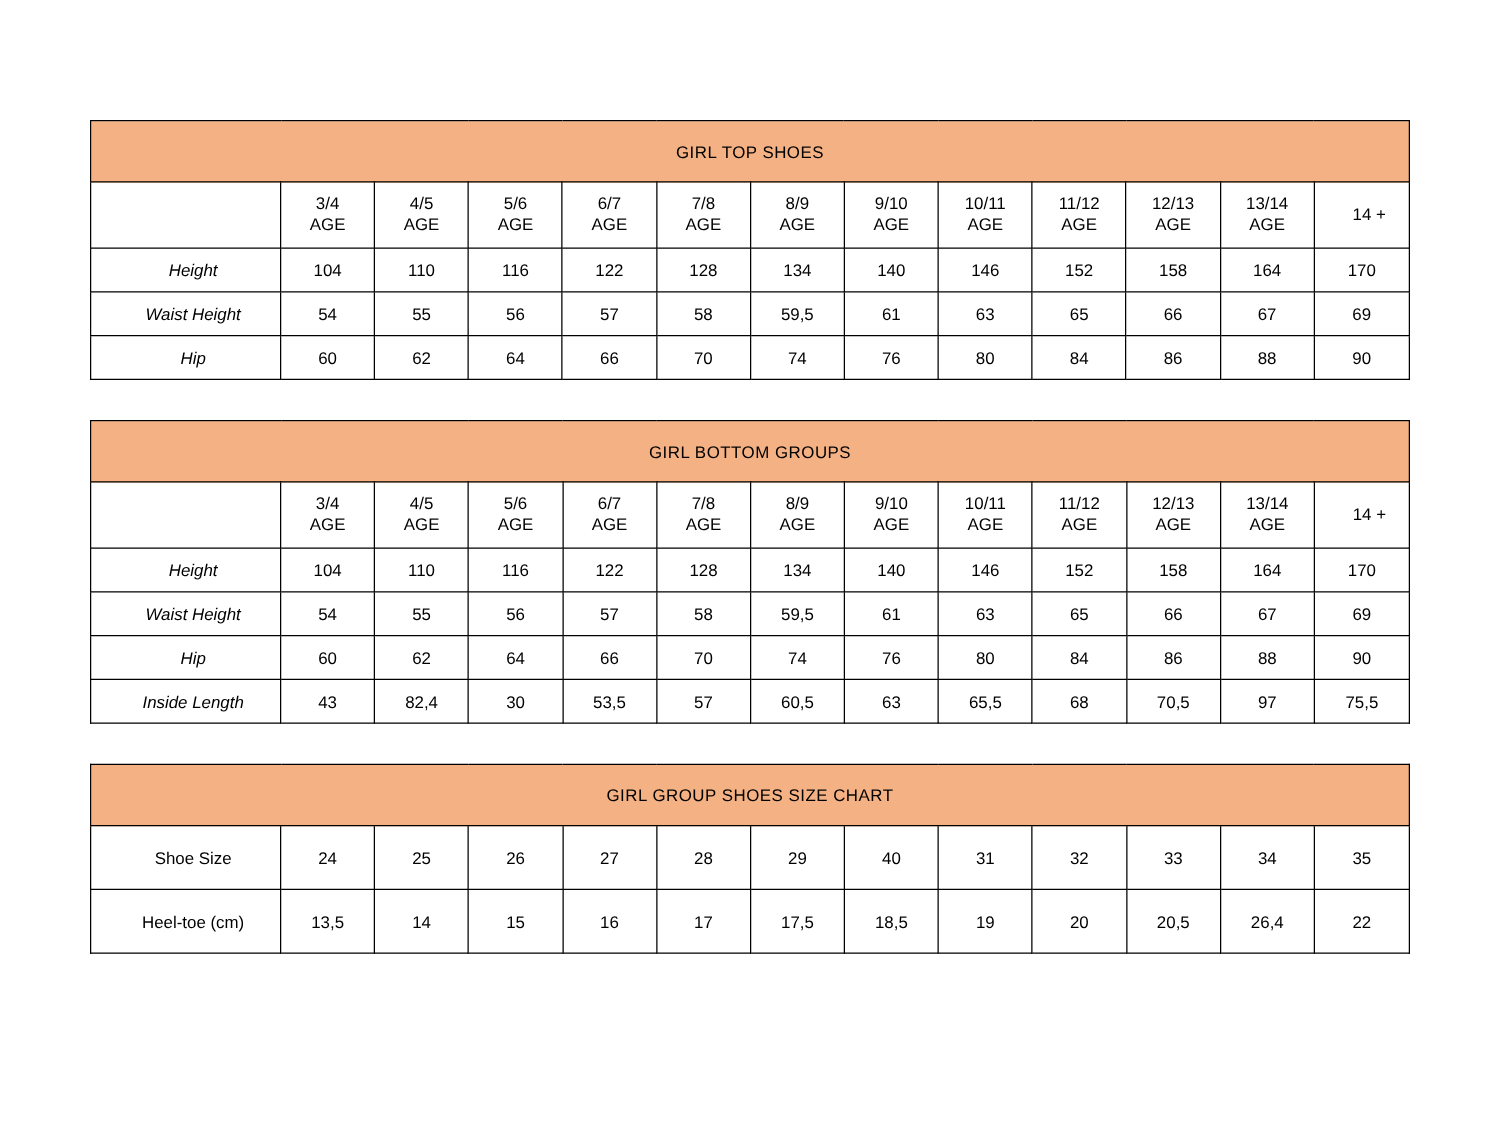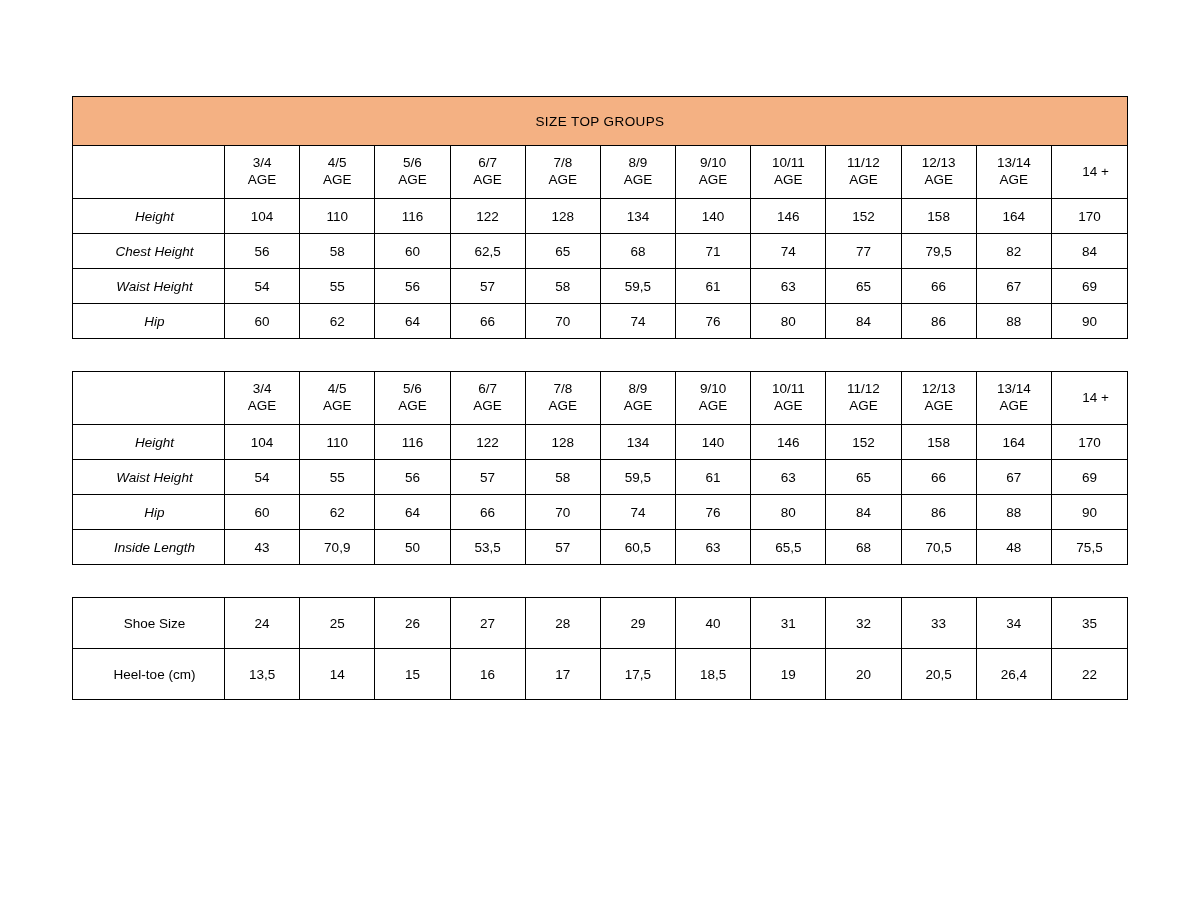--- a/index.html
+++ b/index.html
@@ -116,21 +116,21 @@
         <col>
         <col>
         <col>
         <col>
         <col>
         <col>
         <col class="plus-col">
     </colgroup>
     <tbody>
       <tr>
-        <td class="title-cell" colspan="13">SIZE TOP GROUPS</td>
+        <td class="title-cell" colspan="13">GIRL TOP SHOES</td>
       </tr>
       <tr>
         <td class="hdr-cell"></td>
         <td class="hdr-cell">
           <span>3/4</span>
           <span class="age">AGE</span>
         </td>
         <td class="hdr-cell">
           <span>4/5</span>
           <span class="age">AGE</span>
@@ -183,35 +183,20 @@
         <td class="data-cell">128</td>
         <td class="data-cell">134</td>
         <td class="data-cell">140</td>
         <td class="data-cell">146</td>
         <td class="data-cell">152</td>
         <td class="data-cell">158</td>
         <td class="data-cell">164</td>
         <td class="data-cell">170</td>
       </tr>
       <tr>
-        <td class="row-label">Chest Height</td>
-        <td class="data-cell">56</td>
-        <td class="data-cell">58</td>
-        <td class="data-cell">60</td>
-        <td class="data-cell">62,5</td>
-        <td class="data-cell">65</td>
-        <td class="data-cell">68</td>
-        <td class="data-cell">71</td>
-        <td class="data-cell">74</td>
-        <td class="data-cell">77</td>
-        <td class="data-cell">79,5</td>
-        <td class="data-cell">82</td>
-        <td class="data-cell">84</td>
-      </tr>
-      <tr>
         <td class="row-label">Waist Height</td>
         <td class="data-cell">54</td>
         <td class="data-cell">55</td>
         <td class="data-cell">56</td>
         <td class="data-cell">57</td>
         <td class="data-cell">58</td>
         <td class="data-cell">59,5</td>
         <td class="data-cell">61</td>
         <td class="data-cell">63</td>
         <td class="data-cell">65</td>
@@ -250,20 +235,23 @@
         <col>
         <col>
         <col>
         <col>
         <col>
         <col>
         <col class="plus-col">
     </colgroup>
     <tbody>
       <tr>
+        <td class="title-cell" colspan="13">GIRL BOTTOM GROUPS</td>
+      </tr>
+      <tr>
         <td class="hdr-cell"></td>
         <td class="hdr-cell">
           <span>3/4</span>
           <span class="age">AGE</span>
         </td>
         <td class="hdr-cell">
           <span>4/5</span>
           <span class="age">AGE</span>
         </td>
         <td class="hdr-cell">
@@ -346,30 +334,30 @@
         <td class="data-cell">76</td>
         <td class="data-cell">80</td>
         <td class="data-cell">84</td>
         <td class="data-cell">86</td>
         <td class="data-cell">88</td>
         <td class="data-cell">90</td>
       </tr>
       <tr>
         <td class="row-label">Inside Length</td>
         <td class="data-cell">43</td>
-        <td class="data-cell">70,9</td>
-        <td class="data-cell">50</td>
+        <td class="data-cell">82,4</td>
+        <td class="data-cell">30</td>
         <td class="data-cell">53,5</td>
         <td class="data-cell">57</td>
         <td class="data-cell">60,5</td>
         <td class="data-cell">63</td>
         <td class="data-cell">65,5</td>
         <td class="data-cell">68</td>
         <td class="data-cell">70,5</td>
-        <td class="data-cell">48</td>
+        <td class="data-cell">97</td>
         <td class="data-cell">75,5</td>
       </tr>
     </tbody>
   </table>
 
   <div class="gap-2"></div>
 
   <table class="size-table">
     <colgroup>
       <col class="label-col">
@@ -380,20 +368,23 @@
         <col>
         <col>
         <col>
         <col>
         <col>
         <col>
         <col>
         <col class="plus-col">
     </colgroup>
     <tbody>
+      <tr>
+        <td class="title-cell" colspan="13">GIRL GROUP SHOES SIZE CHART</td>
+      </tr>
       <tr>
         <td class="shoe-head-label">Shoe Size</td>
         <td class="shoe-head-cell">24</td>
         <td class="shoe-head-cell">25</td>
         <td class="shoe-head-cell">26</td>
         <td class="shoe-head-cell">27</td>
         <td class="shoe-head-cell">28</td>
         <td class="shoe-head-cell">29</td>
         <td class="shoe-head-cell">40</td>
         <td class="shoe-head-cell">31</td>

